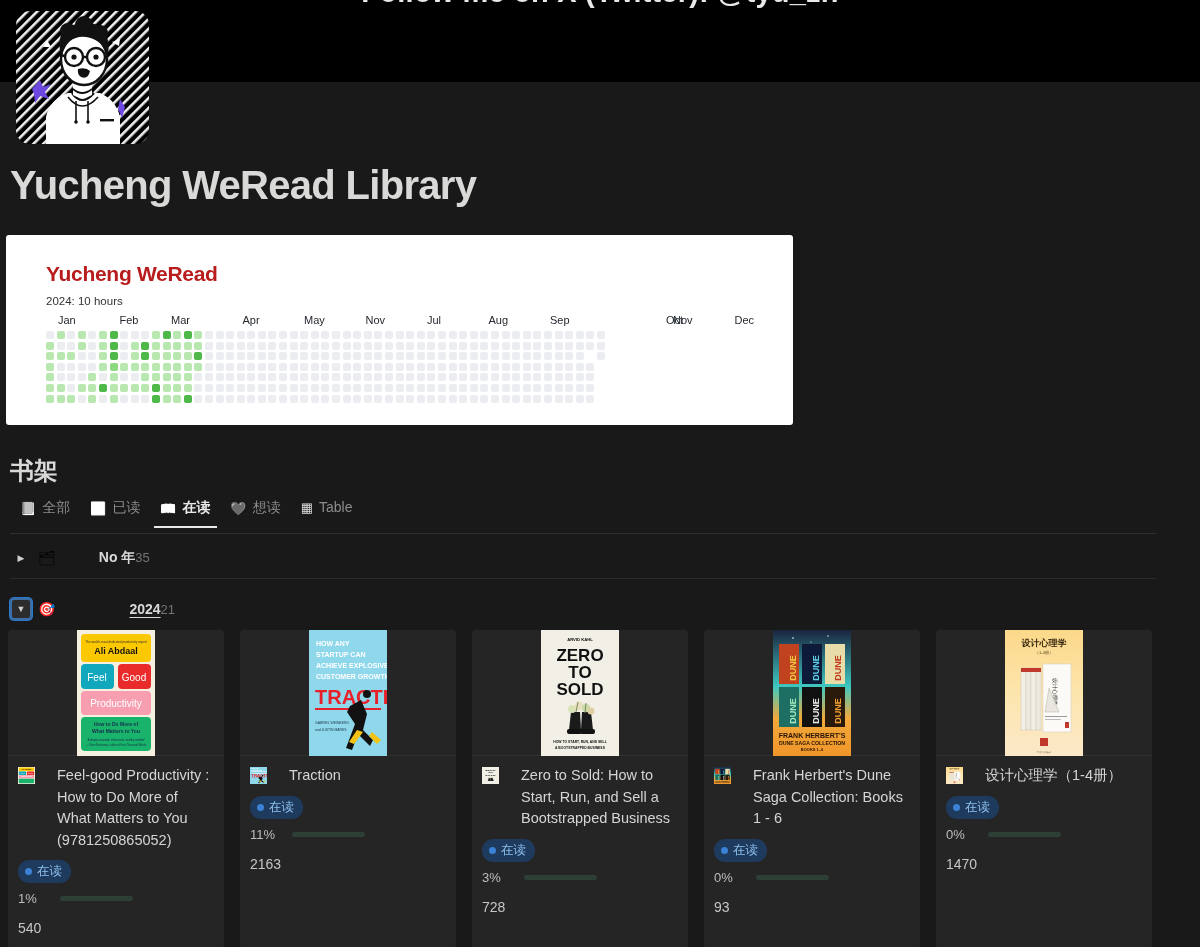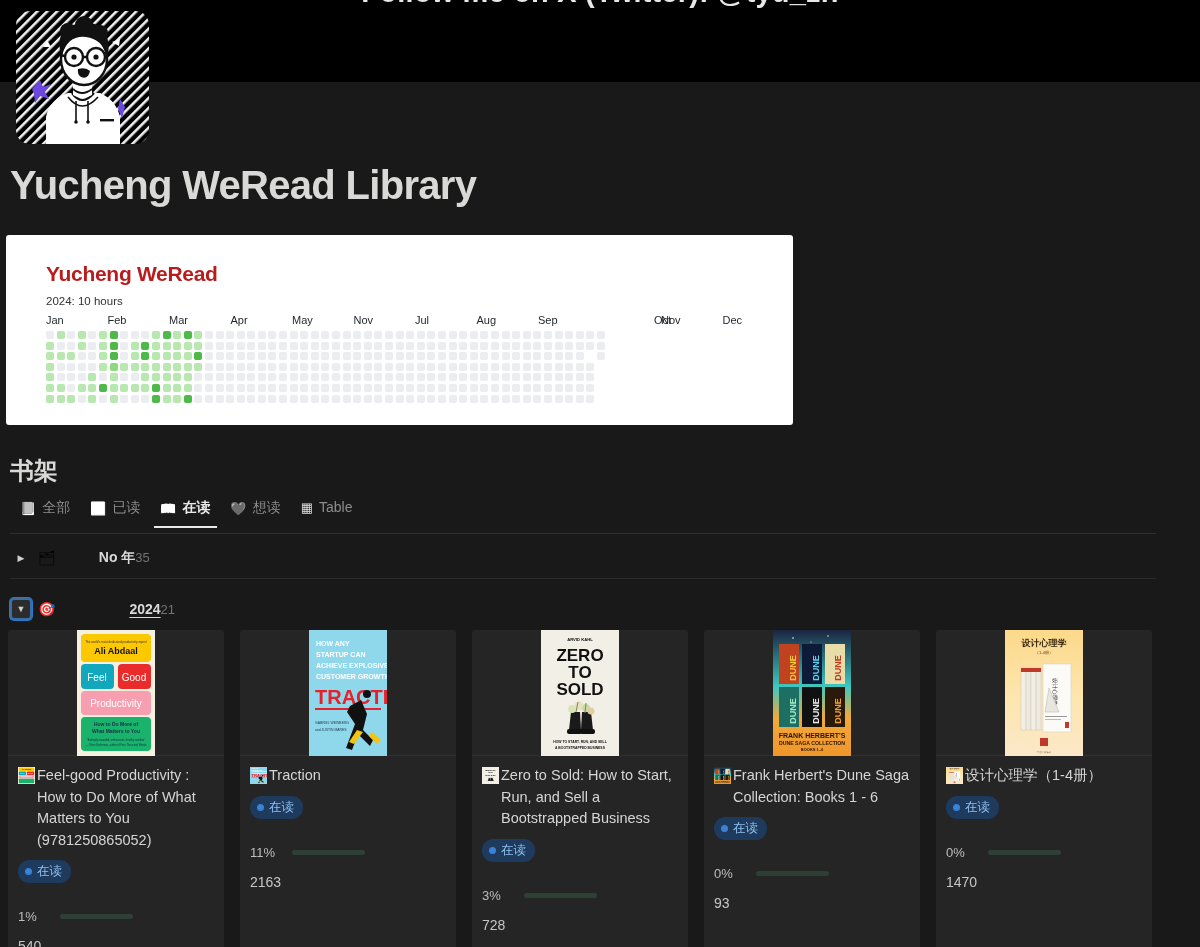--- a/index.html
+++ b/index.html
@@ -72,20 +72,21 @@
   #hm-sub {
     margin-top: 9px;
     color: #333;
     font-size: 11.5px;
   }
   #hm-months {
     position: relative;
     height: 17px;
     margin-top: 7px;
     width: 740px;
+    margin-left: 12px;
   }
   .hm-month {
     position: absolute;
     top: 0;
     color: #24292f;
     font-size: 11px;
     white-space: nowrap;
   }
   #hm-grid {
     display: grid;
@@ -208,21 +209,21 @@
     display: flex;
     align-items: stretch;
     justify-content: center;
     border-bottom: 1px solid #313131;
     background: #252525;
   }
   .cover-img { width: 78px; height: 126px; display:block; }
   .card-body { padding: 9px 10px 12px 10px; }
   .title-line {
     display: flex;
-    gap: 2px;
+    gap: 22px;
     align-items: flex-start;
   }
   .title-thumb { width: 17px; height: 17px; border-radius: 3px; flex: none; margin-top: 2px; display:block; }
   .book-title {
     color: #d5d5d4;
     font-size: 14.5px;
     line-height: 21.5px;
     font-weight: 400;
   }
   .badge {
@@ -238,21 +239,21 @@
   }
   .badge .dot {
     width: 7px; height: 7px; border-radius: 50%;
     background: #3b82d6;
     flex: none;
   }
   .prog-row {
     display: flex;
     align-items: center;
     gap: 16px;
-    margin-top: 26px;
+    margin-top: 8px;
   }
   .prog-pct { color: #bdbdbc; font-size: 13px; min-width: 26px; }
   .prog-track {
     width: 73px; height: 5px;
     background: #2e4035;
     border-radius: 3px;
     overflow: hidden;
   }
   .prog-fill {
     height: 5px;
@@ -324,21 +325,21 @@
 </div>
 
 <h1 id="page-title">Yucheng WeRead Library</h1>
 
 <div id="heatmap-card">
   <div id="hm-title">Yucheng WeRead</div>
   <div id="hm-sub">2024: 10 hours</div>
   <div id="hm-months">
       <span class="hm-month" style="left: 0px;">Jan</span>
       <span class="hm-month" style="left: 61.5px;">Feb</span>
-      <span class="hm-month" style="left: 123px;">Mar</span>
+      <span class="hm-month" style="left: 113px;">Mar</span>
       <span class="hm-month" style="left: 184.5px;">Apr</span>
       <span class="hm-month" style="left: 246px;">May</span>
       <span class="hm-month" style="left: 307.5px;">Nov</span>
       <span class="hm-month" style="left: 369px;">Jul</span>
       <span class="hm-month" style="left: 430.5px;">Aug</span>
       <span class="hm-month" style="left: 492px;">Sep</span>
       <span class="hm-month" style="left: 583px; padding-left: 25px;">Oct</span>
       <span class="hm-month" style="left: 615px;">Nov</span>
       <span class="hm-month" style="left: 676.5px;">Dec</span>
     </div>

